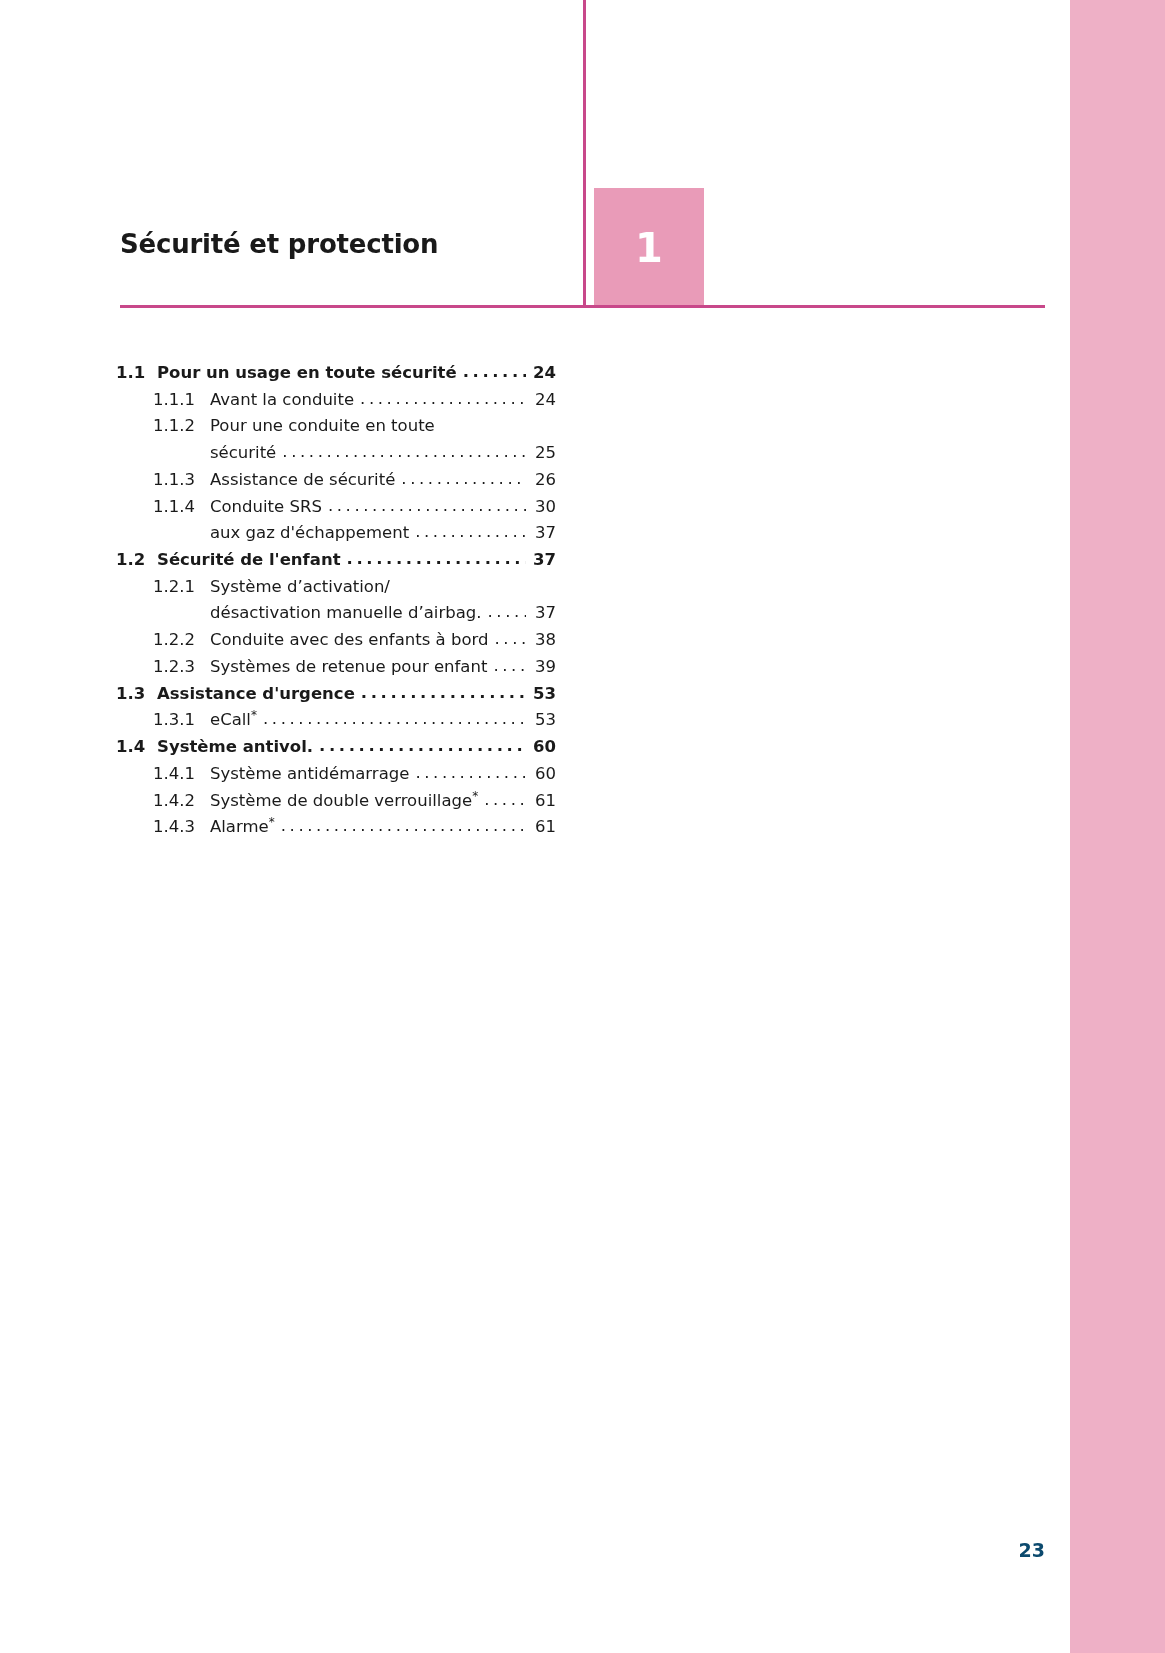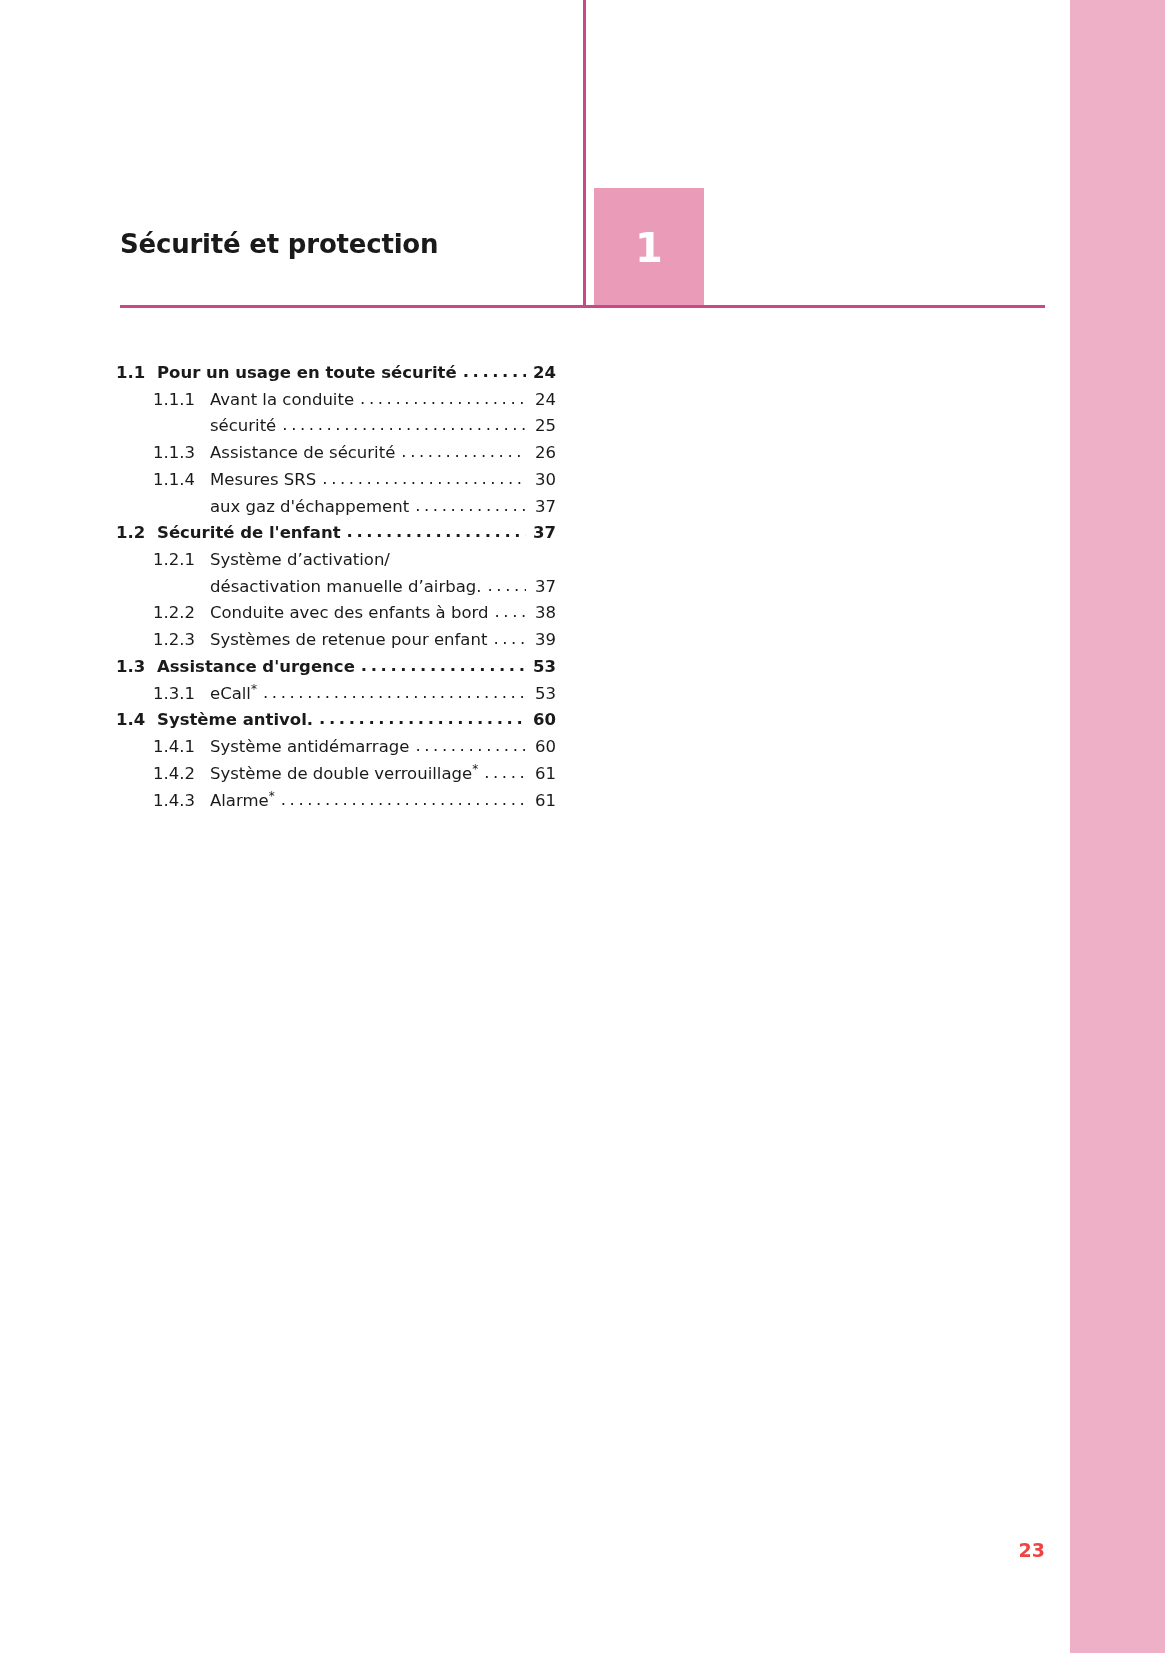--- a/index.html
+++ b/index.html
@@ -133,21 +133,21 @@
     line-height: 0;
   }
 
   
   .folio {
     position: absolute;
     right: 120px;
     bottom: 92px;
     font-size: 19px;
     font-weight: bold;
-    color: #ef4444;
+    color: #0c4a6e;
   }
 </style>
 </head>
 <body>
 
 <div class="page-edge-band"></div>
 <div class="vertical-rule"></div>
 <div class="chapter-tab"></div>
 <div class="chapter-number">1</div>
 <div class="chapter-title">Sécurité et protection</div>
@@ -159,35 +159,39 @@
       <span class="toc-label">Pour un usage en toute sécurité</span>
       <span class="toc-leader">............................................................</span>
       <span class="toc-page">24</span>
     </div>
     <div class="toc-row level2">
       <span class="toc-num">1.1.1</span>
       <span class="toc-label">Avant la conduite</span>
       <span class="toc-leader">............................................................</span>
       <span class="toc-page">24</span>
     </div>
+    <div class="toc-row level2">
+      <span class="toc-num">1.1.2</span>
+      <span class="toc-label">Pour une conduite en toute</span>
+    </div>
     <div class="toc-row level2 cont">
       <span class="toc-num"></span>
       <span class="toc-label">sécurité</span>
       <span class="toc-leader">............................................................</span>
       <span class="toc-page">25</span>
     </div>
     <div class="toc-row level2">
       <span class="toc-num">1.1.3</span>
       <span class="toc-label">Assistance de sécurité</span>
       <span class="toc-leader">............................................................</span>
       <span class="toc-page">26</span>
     </div>
     <div class="toc-row level2">
       <span class="toc-num">1.1.4</span>
-      <span class="toc-label">Mesures SRS</span>
+      <span class="toc-label">Conduite SRS</span>
       <span class="toc-leader">............................................................</span>
       <span class="toc-page">30</span>
     </div>
     <div class="toc-row level2 cont">
       <span class="toc-num"></span>
       <span class="toc-label">aux gaz d'échappement</span>
       <span class="toc-leader">............................................................</span>
       <span class="toc-page">37</span>
     </div>
     <div class="toc-row level1">

